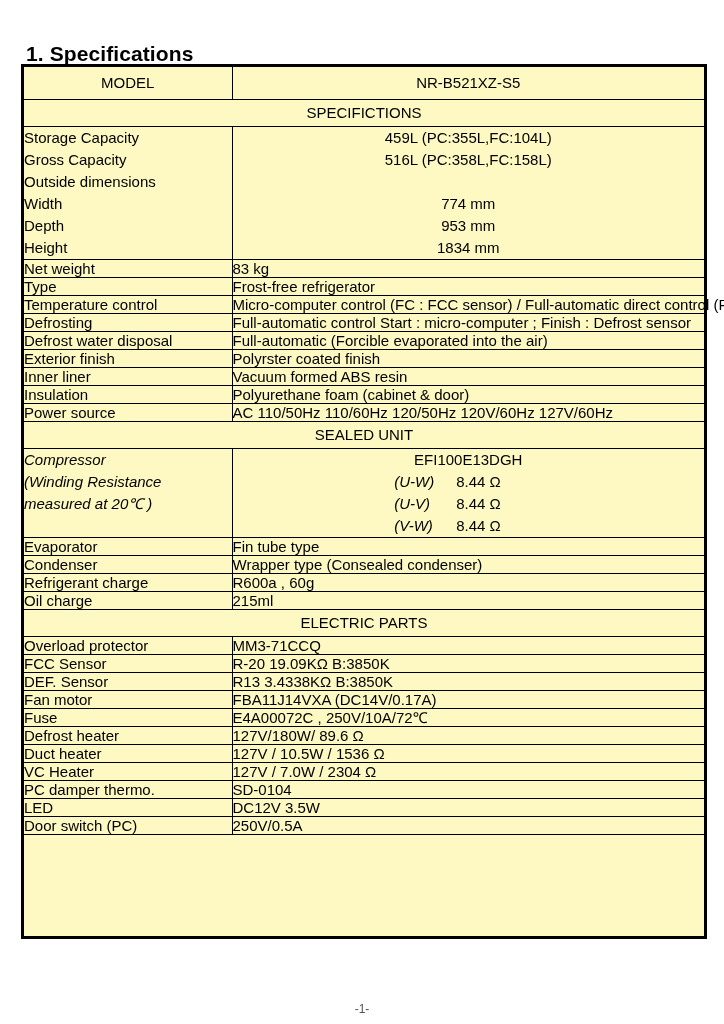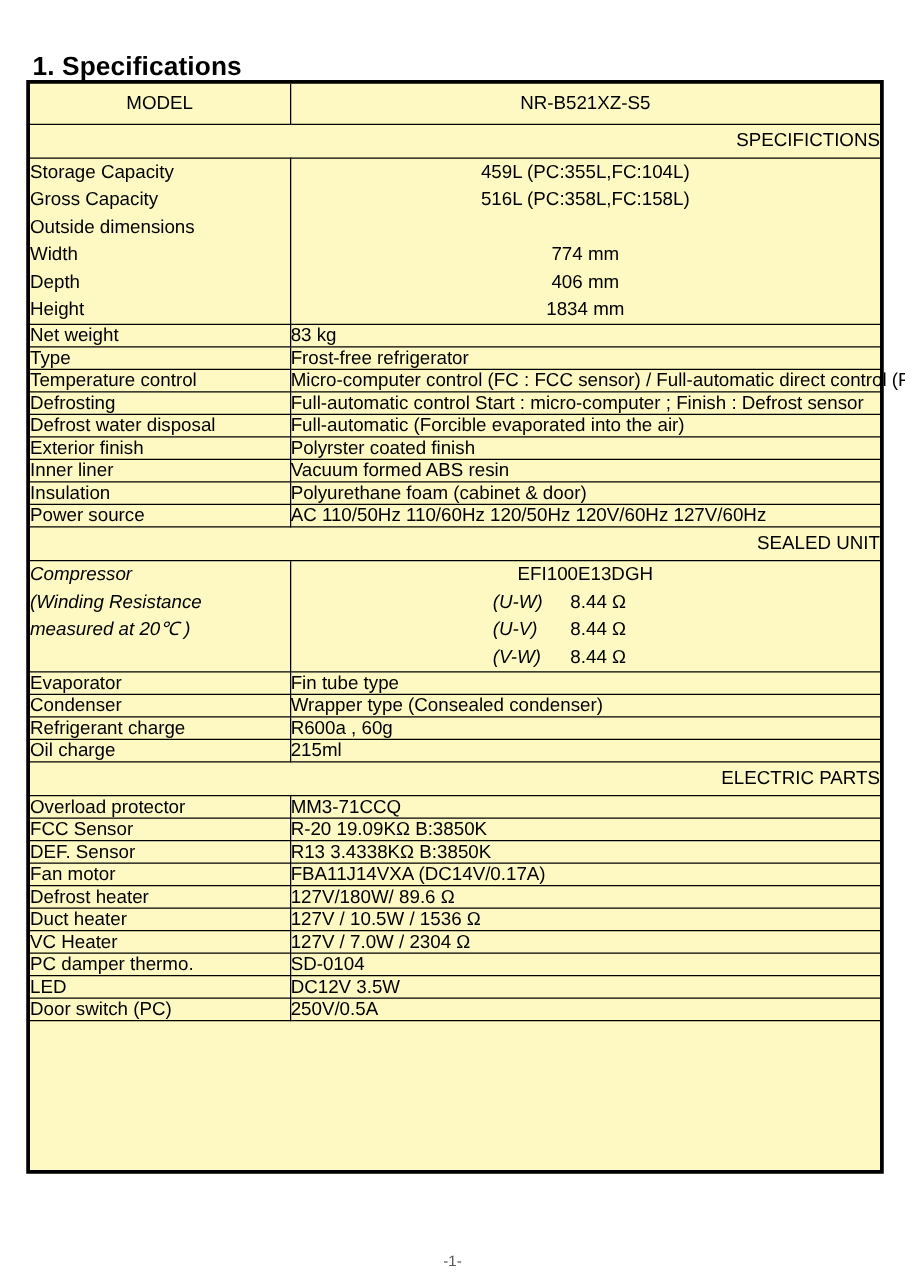--- a/index.html
+++ b/index.html
@@ -96,21 +96,21 @@
     text-align: center;
     font-size: 15px;
   }
   tr.row-model td { height: 32px; }
 
   
   .section-head {
     font-size: 19px;
     line-height: 24px;
     padding: 1px 0 2px 10px;
-    text-align: right;
+    text-align: center;
     white-space: nowrap;
   }
   tr.row-section td { height: 27px; border-left: none; border-right: none; }
 
   
   .lbl-rows {
     padding: 4px 0 4px 10px;
     text-align: left;
     font-style: italic;
   }
@@ -203,21 +203,21 @@
             <div class="line">Outside dimensions</div>
             <div class="line">Width</div>
             <div class="line">Depth</div>
             <div class="line">Height</div>
           </td>
           <td class="dim-value">
             <div class="line">459L (PC:355L,FC:104L)</div>
             <div class="line">516L (PC:358L,FC:158L)</div>
             <div class="line blank">&nbsp;</div>
             <div class="line">774  mm</div>
-            <div class="line">406  mm</div>
+            <div class="line">953  mm</div>
             <div class="line">1834 mm</div>
           </td>
         </tr>
 
         <tr>
           <td class="lbl">Net weight</td>
           <td class="val">83 kg</td>
         </tr>
         <tr>
           <td class="lbl">Type</td>
@@ -314,20 +314,24 @@
         </tr>
         <tr>
           <td class="lbl">DEF. Sensor</td>
           <td class="val">R13 3.4338KΩ B:3850K</td>
         </tr>
         <tr>
           <td class="lbl">Fan motor</td>
           <td class="val">FBA11J14VXA (DC14V/0.17A)</td>
         </tr>
         <tr>
+          <td class="lbl">Fuse</td>
+          <td class="val">E4A00072C , 250V/10A/72℃</td>
+        </tr>
+        <tr>
           <td class="lbl">Defrost heater</td>
           <td class="val">127V/180W/ 89.6 Ω</td>
         </tr>
         <tr>
           <td class="lbl">Duct heater</td>
           <td class="val">127V / 10.5W / 1536 Ω</td>
         </tr>
         <tr>
           <td class="lbl">VC Heater</td>
           <td class="val">127V / 7.0W / 2304 Ω</td>

